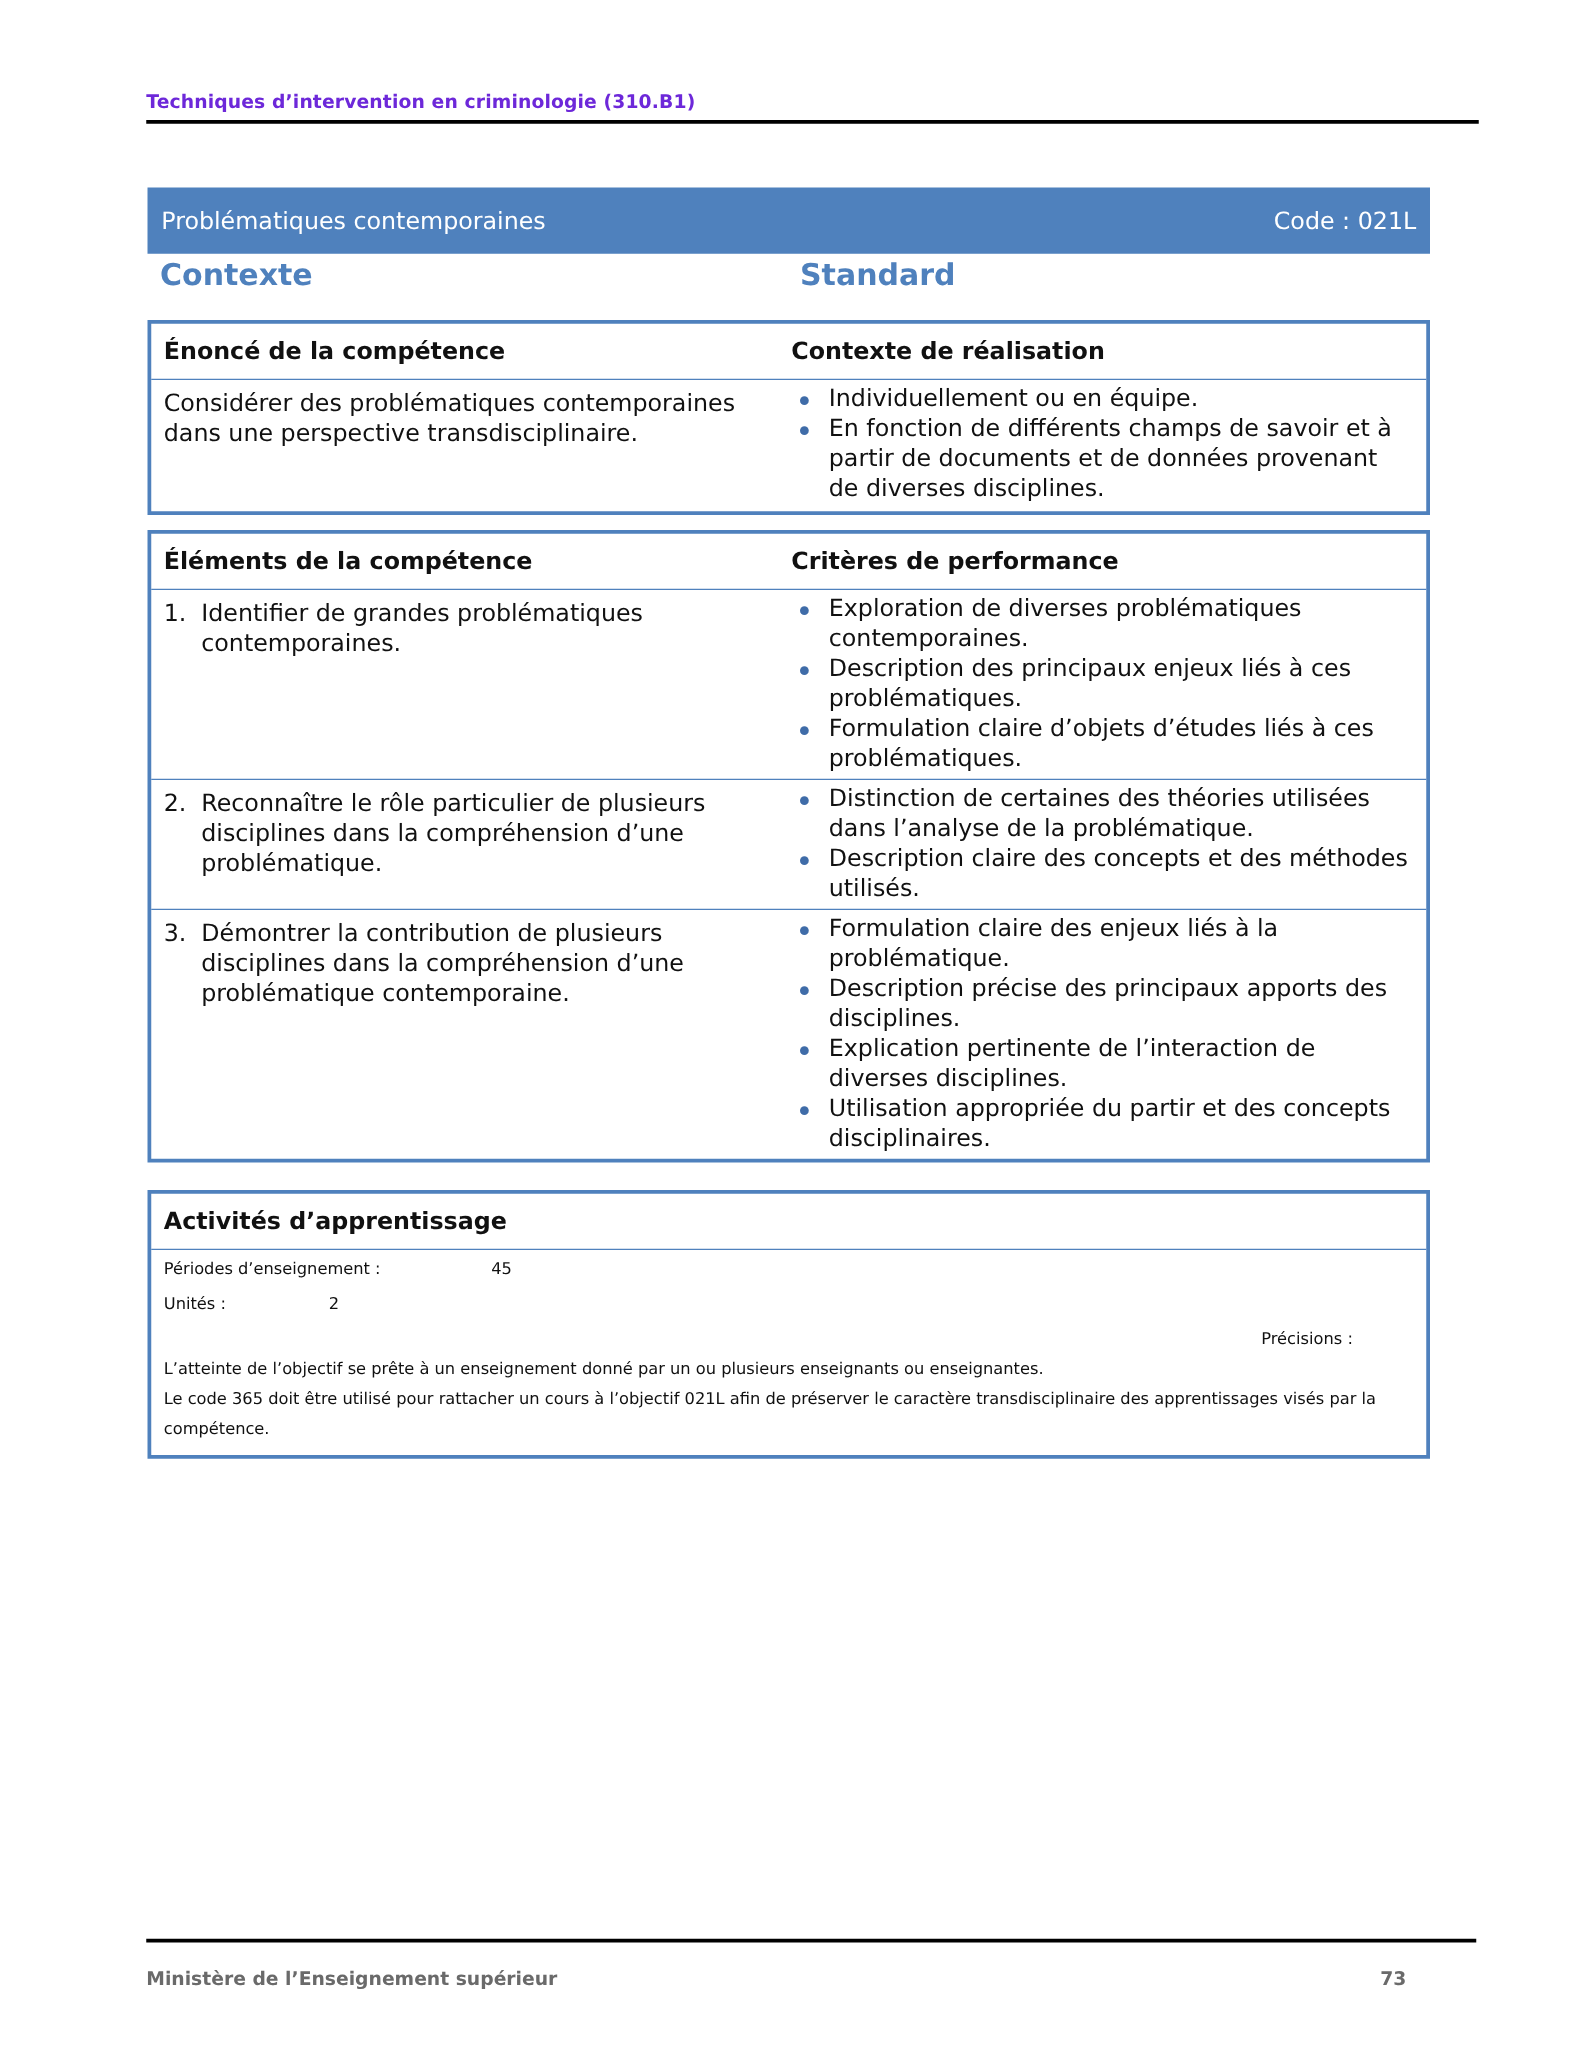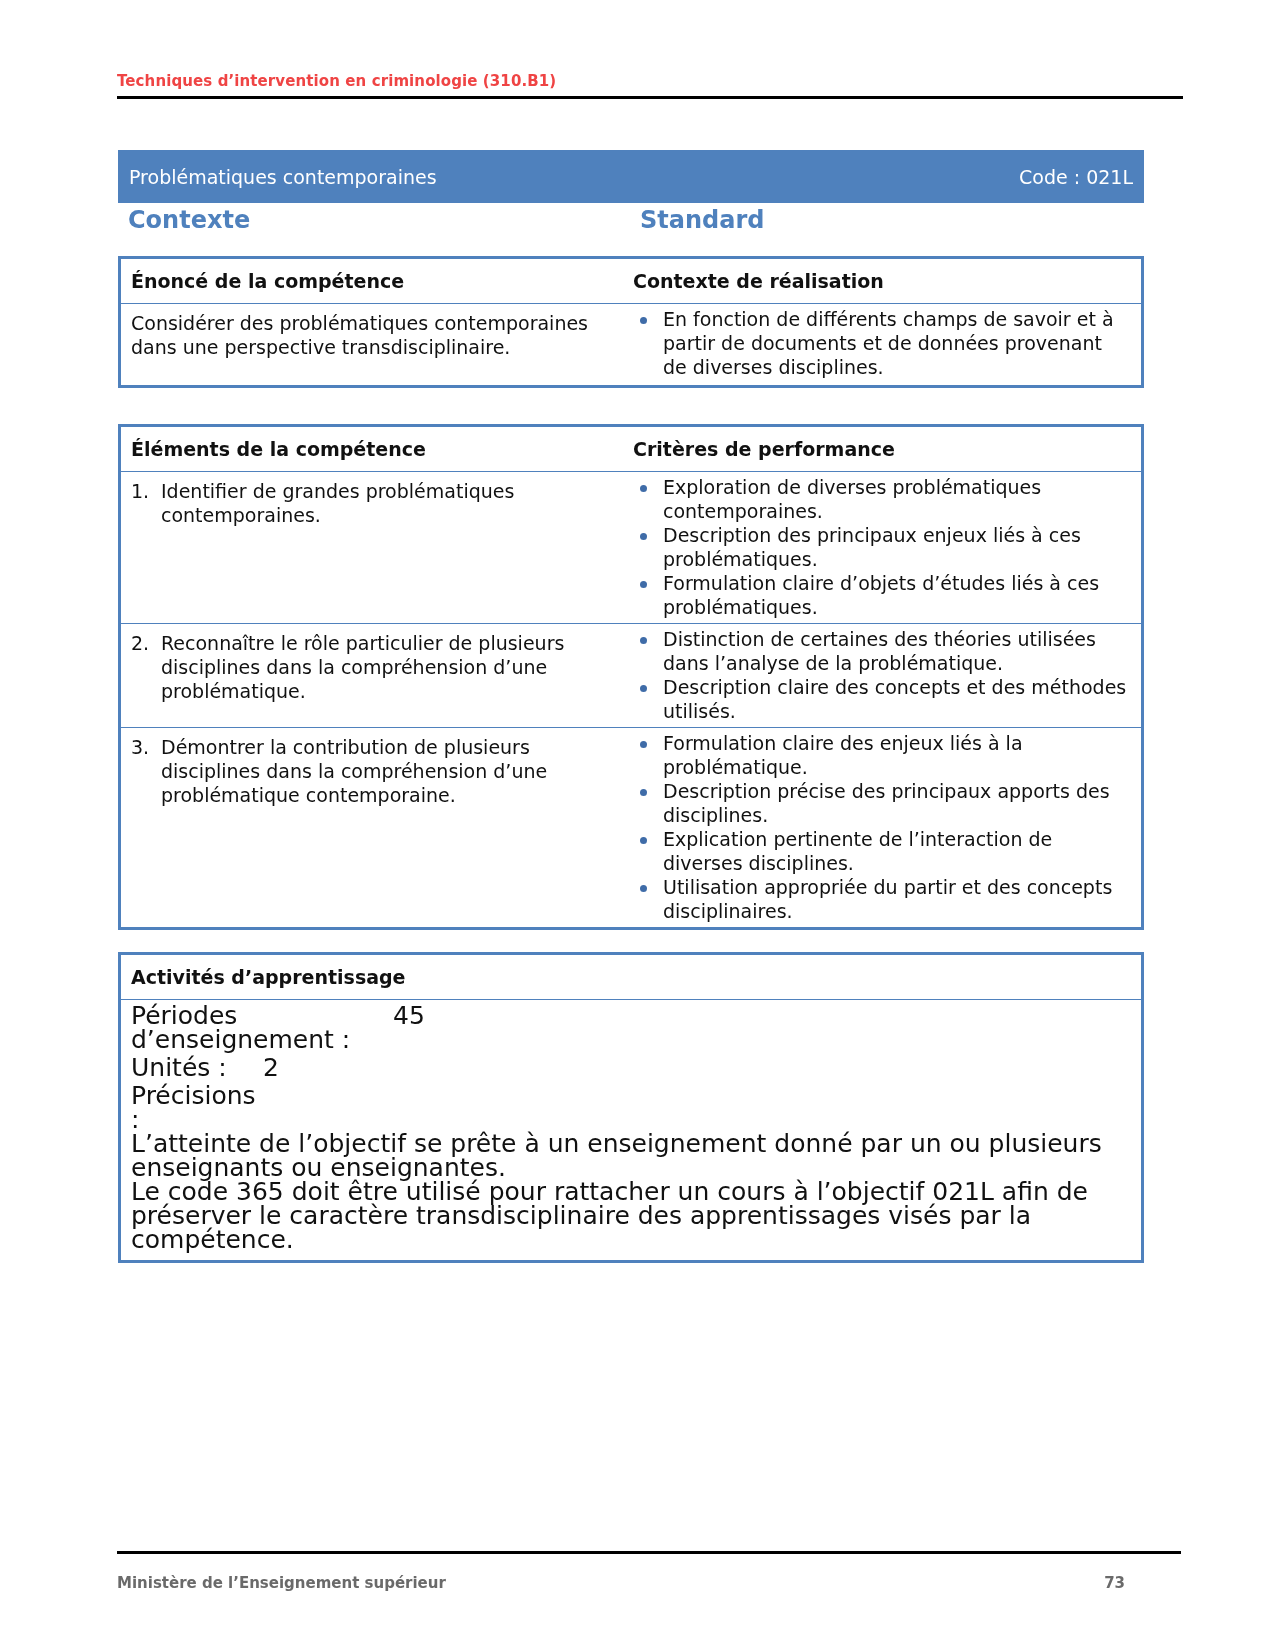--- a/index.html
+++ b/index.html
@@ -1,19 +1,19 @@
 <!DOCTYPE html>
 <html><head>
 <meta charset="utf-8">
 <style>
   html, body { margin:0; padding:0; background:#ffffff; }
   body { width:1275px; height:1650px; position:relative; overflow:hidden;
          font-family:"DejaVu Sans", sans-serif; color:#111; }
   .page-header { position:absolute; left:117px; top:72px; width:1066px; }
-  .page-header .title { font-size:15px; font-weight:bold; color:#ef4444; letter-spacing:0.1px; }
+  .page-header .title { font-size:15px; font-weight:bold; color:#6d28d9; letter-spacing:0.1px; }
   .page-header .rule { height:3px; background:#000; margin-top:6px; }
 
   .course-bar { position:absolute; left:118px; top:150px; width:1026px; height:53px;
                 background:#4f81bd; color:#fff; display:flex; align-items:center;
                 justify-content:space-between; box-sizing:border-box; padding:0 11px; font-size:19px; }
 
   .sec-heading { position:absolute; top:206px; font-size:24px; font-weight:bold; color:#4f81bd; }
   .sec-heading.obj { left:128px; }
   .sec-heading.std { left:640px; }
 
@@ -25,21 +25,21 @@
   .row { display:flex; border-bottom:1.5px solid #4f81bd; }
   .row:last-child { border-bottom:none; }
   .row .c { font-size:19px; line-height:24px; padding-top:7px; padding-bottom:4px; }
   .numitem { display:flex; padding-right:10px; }
   .numitem .n { width:30px; flex:none; }
   ul.bl { list-style:none; margin:0; padding:0; padding-right:14px; }
   ul.bl li { position:relative; padding-left:30px; }
   ul.bl li::before { content:""; position:absolute; left:7px; top:10px; width:7px; height:7px;
                      border-radius:50%; background:#3f6ca8; }
 
-  .act-row { display:flex; font-size:25px; line-height:24px; padding-left:10px; }
+  .act-row { display:flex; font-size:13px; line-height:24px; padding-left:10px;align-items:flex-end; }
   .act-row .lbl { flex:none; }
 
   .page-footer { position:absolute; left:117px; top:1551px; width:1064px; }
   .page-footer .rule { height:3px; background:#000; }
   .page-footer .line { display:flex; justify-content:space-between; margin-top:20px;
                        font-size:15px; font-weight:bold; color:#6a6a6a; padding-right:56px; }
 </style>
 </head>
 <body>
 
@@ -58,20 +58,21 @@
 
 <div class="box" style="top:256px;">
   <div class="hrow">
     <div class="c left">Énoncé de la compétence</div>
     <div class="c right">Contexte de réalisation</div>
   </div>
   <div class="row" style="padding-bottom:2px;">
     <div class="c left" style="padding-right:30px;">Considérer des problématiques contemporaines dans une perspective transdisciplinaire.</div>
     <div class="c right" style="padding-top:3px;">
       <ul class="bl">
+        <li>Individuellement ou en équipe.</li>
         <li>En fonction de différents champs de savoir et à partir de documents et de données provenant de diverses disciplines.</li>
       </ul>
     </div>
   </div>
 </div>
 
 <div class="box" style="top:424px;">
   <div class="hrow">
     <div class="c left">Éléments de la compétence</div>
     <div class="c right">Critères de performance</div>

